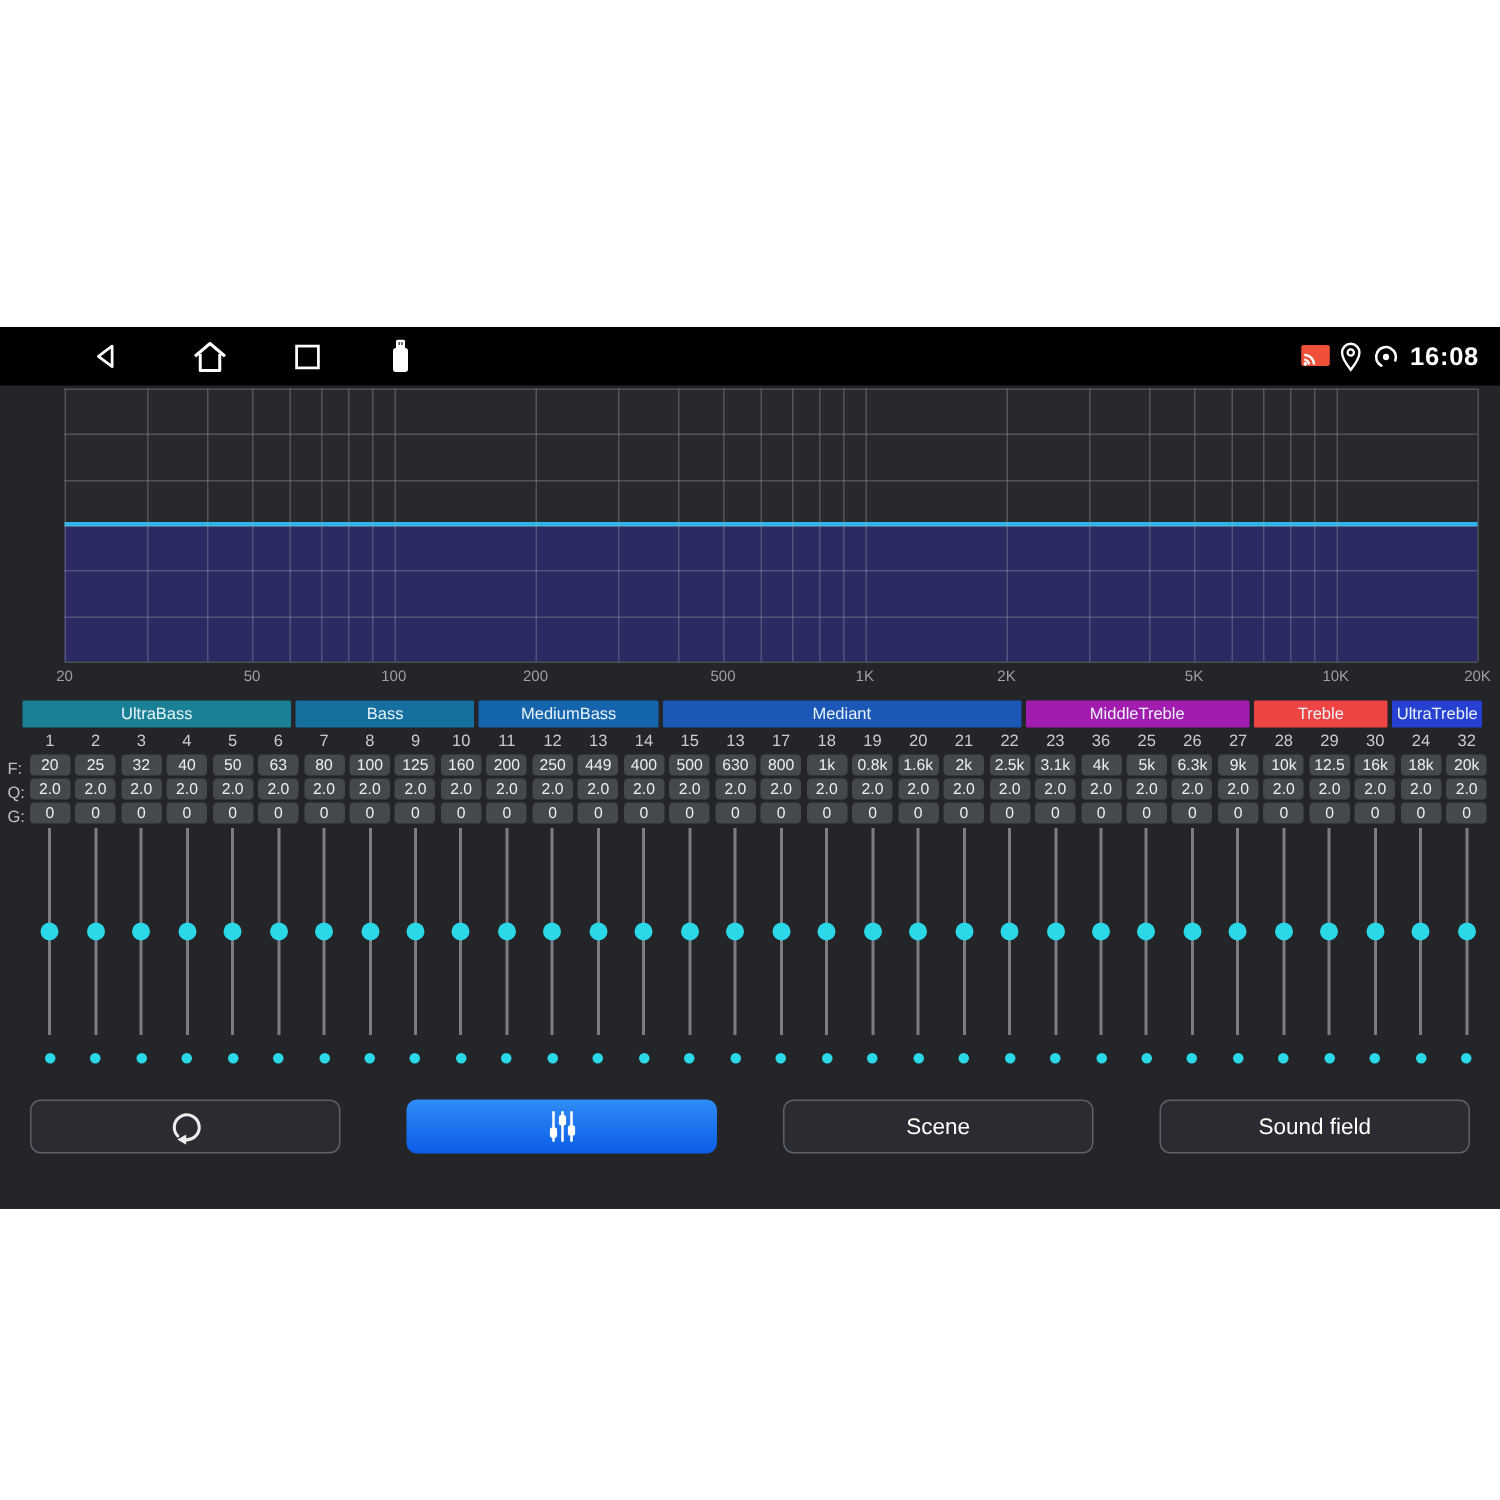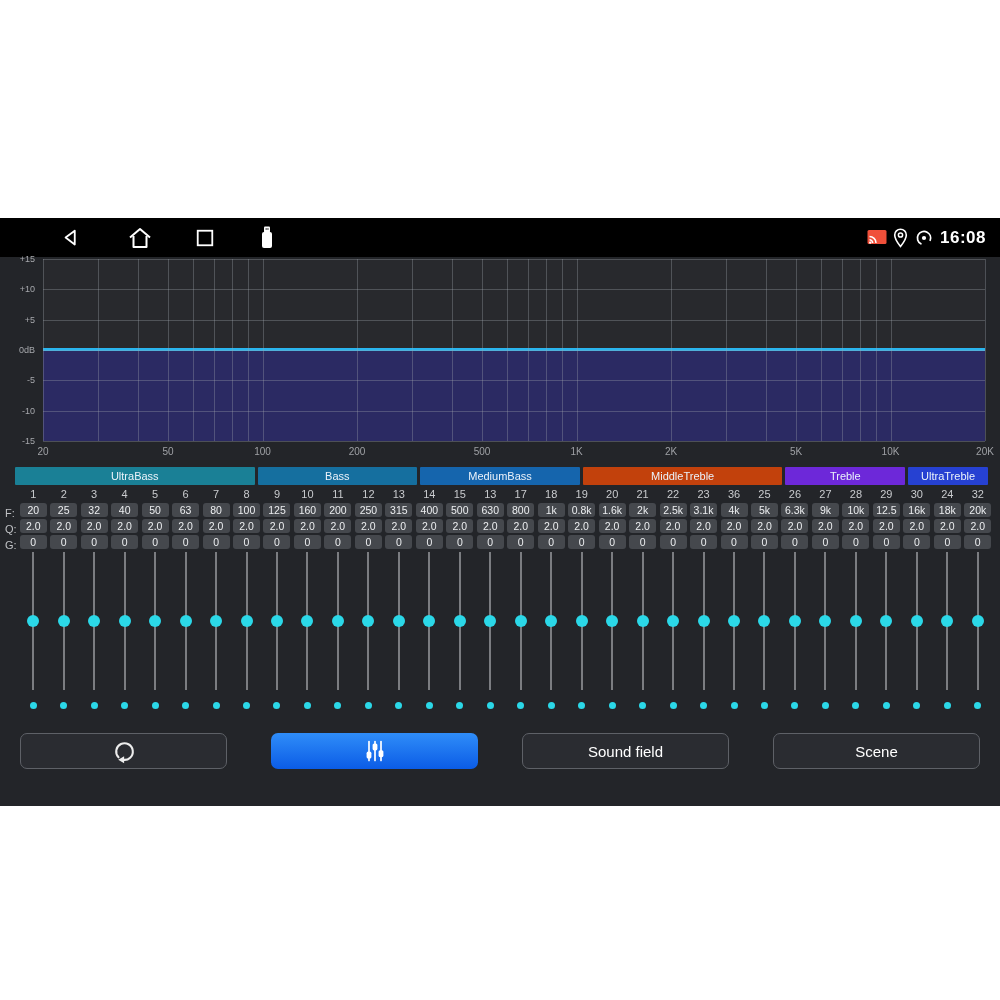--- a/index.html
+++ b/index.html
@@ -90,29 +90,20 @@
         <circle cx="7" cy="7" r="2.1" fill="none" stroke="#fff" stroke-width="1.5"></circle>
       </svg>
       <svg width="20" height="20" viewBox="0 0 20 20">
         <circle cx="10" cy="10" r="6.6" fill="none" stroke="#fff" stroke-width="1.7" stroke-dasharray="30 12" transform="rotate(118 10 10)" stroke-linecap="round"></circle>
         <circle cx="10" cy="10" r="2.1" fill="#fff"></circle>
       </svg>
       <span class="sb-time">16:08</span>
     </div>
   </div>
 
-  <div class="dbcol" id="dbcol">
-      <span class="dbl" style="top: -5px;">+15</span>
-      <span class="dbl" style="top: 25.3px;">+10</span>
-      <span class="dbl" style="top: 55.7px;">+5</span>
-      <span class="dbl" style="top: 86px;">0dB</span>
-      <span class="dbl" style="top: 116.3px;">-5</span>
-      <span class="dbl" style="top: 146.7px;">-10</span>
-      <span class="dbl" style="top: 177px;">-15</span>
-    </div>
   <div class="plot" id="plot">
     <div class="fill" style="background: rgb(43, 42, 99);"></div>
     <div class="zero" id="zeroline" style="background: rgb(42, 181, 238);"></div>
   <div class="vline" style="left: 0px;"></div>
       <div class="vline" style="left: 55.3px;"></div>
       <div class="vline" style="left: 94.5px;"></div>
       <div class="vline" style="left: 125px;"></div>
       <div class="vline" style="left: 149.8px;"></div>
       <div class="vline" style="left: 170.8px;"></div>
       <div class="vline" style="left: 189px;"></div>
@@ -155,22 +146,23 @@
       <span class="ftick" style="left: 628px;">2K</span>
       <span class="ftick" style="left: 753px;">5K</span>
       <span class="ftick" style="left: 847.5px;">10K</span>
       <span class="ftick" style="left: 942px;">20K</span>
     </div>
 
   <div class="groups" id="groups">
       <div class="grp" style="flex: 6 1 0%; background: rgb(26, 128, 150);">UltraBass</div>
       <div class="grp" style="flex: 4 1 0%; background: rgb(21, 111, 159);">Bass</div>
       <div class="grp" style="flex: 4 1 0%; background: rgb(21, 101, 173);">MediumBass</div>
-      <div class="grp" style="flex: 5 1 0%; background: #c2410c;">MiddleTreble</div>
-      <div class="grp" style="flex: 3 1 0%; background: #6d28d9;">Treble</div>
+      <div class="grp" style="flex: 8 1 0%; background: rgb(26, 87, 183);">Mediant</div>
+      <div class="grp" style="flex: 5 1 0%; background: #a21caf;">MiddleTreble</div>
+      <div class="grp" style="flex: 3 1 0%; background: #ef4444;">Treble</div>
       <div class="grp" style="flex: 2 1 0%; background: rgb(38, 65, 210);">UltraTreble</div>
     </div>
 
   <span class="rowlab" style="top:288px;">F:</span>
   <span class="rowlab" style="top:304px;">Q:</span>
   <span class="rowlab" style="top:320px;">G:</span>
   <div class="cols" id="cols">
       <div class="col">
         <div class="num">1</div>
         <div class="chip">20</div>
@@ -238,21 +230,21 @@
         <div class="chip">0</div>
       </div>
       <div class="col">
         <div class="num">12</div>
         <div class="chip">250</div>
         <div class="chip">2.0</div>
         <div class="chip">0</div>
       </div>
       <div class="col">
         <div class="num">13</div>
-        <div class="chip">315</div>
+        <div class="chip">449</div>
         <div class="chip">2.0</div>
         <div class="chip">0</div>
       </div>
       <div class="col">
         <div class="num">14</div>
         <div class="chip">400</div>
         <div class="chip">2.0</div>
         <div class="chip">0</div>
       </div>
       <div class="col">
@@ -605,20 +597,20 @@
       <svg width="26" height="26" viewBox="0 0 26 26">
         <line x1="7" y1="3.5" x2="7" y2="22.5" stroke="#fff" stroke-width="1.7" stroke-linecap="round"></line>
         <line x1="13" y1="3.5" x2="13" y2="22.5" stroke="#fff" stroke-width="1.7" stroke-linecap="round"></line>
         <line x1="19" y1="3.5" x2="19" y2="22.5" stroke="#fff" stroke-width="1.7" stroke-linecap="round"></line>
         <rect x="4.6" y="13.6" width="4.8" height="7" rx="1.6" fill="#fff"></rect>
         <rect x="10.6" y="5.4" width="4.8" height="7" rx="1.6" fill="#fff"></rect>
         <rect x="16.6" y="12.2" width="4.8" height="7" rx="1.6" fill="#fff"></rect>
       </svg>
     </div>
     <div class="btn">
+      <span>Scene</span>
+    </div>
+    <div class="btn">
       <span>Sound field</span>
     </div>
-    <div class="btn">
-      <span>Scene</span>
-    </div>
   </div>
 
 </div>
 
 </body></html>

